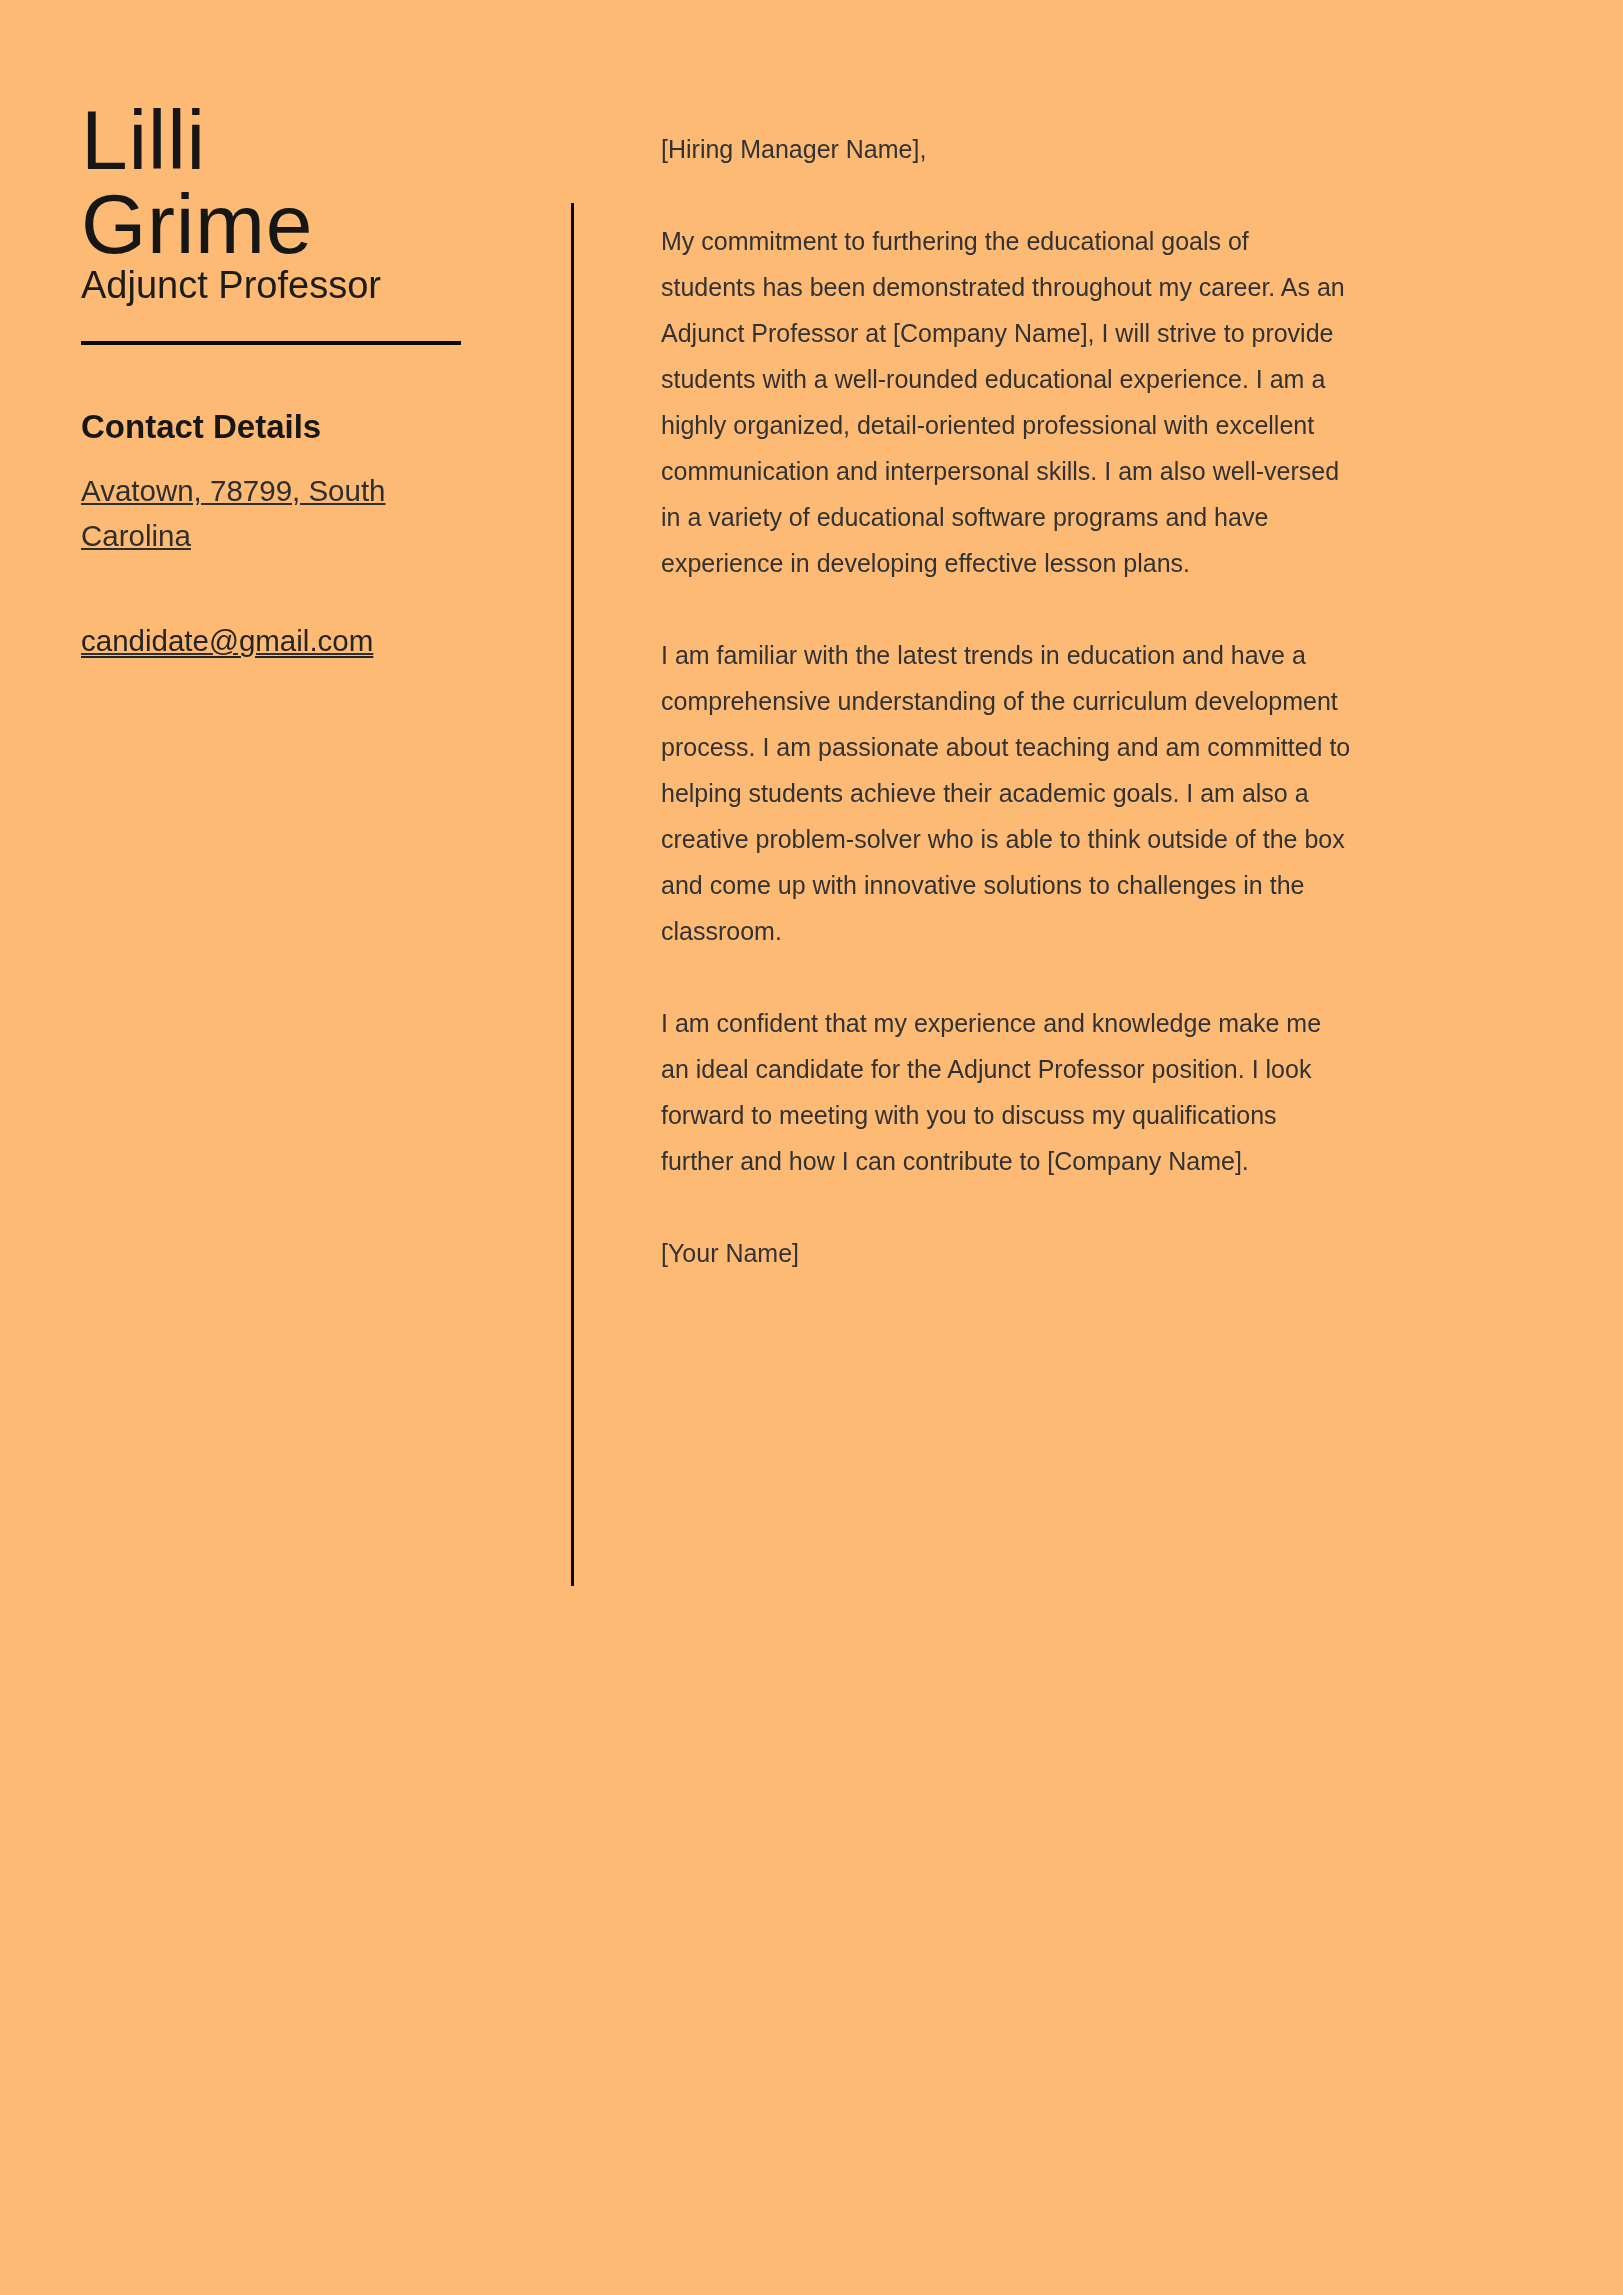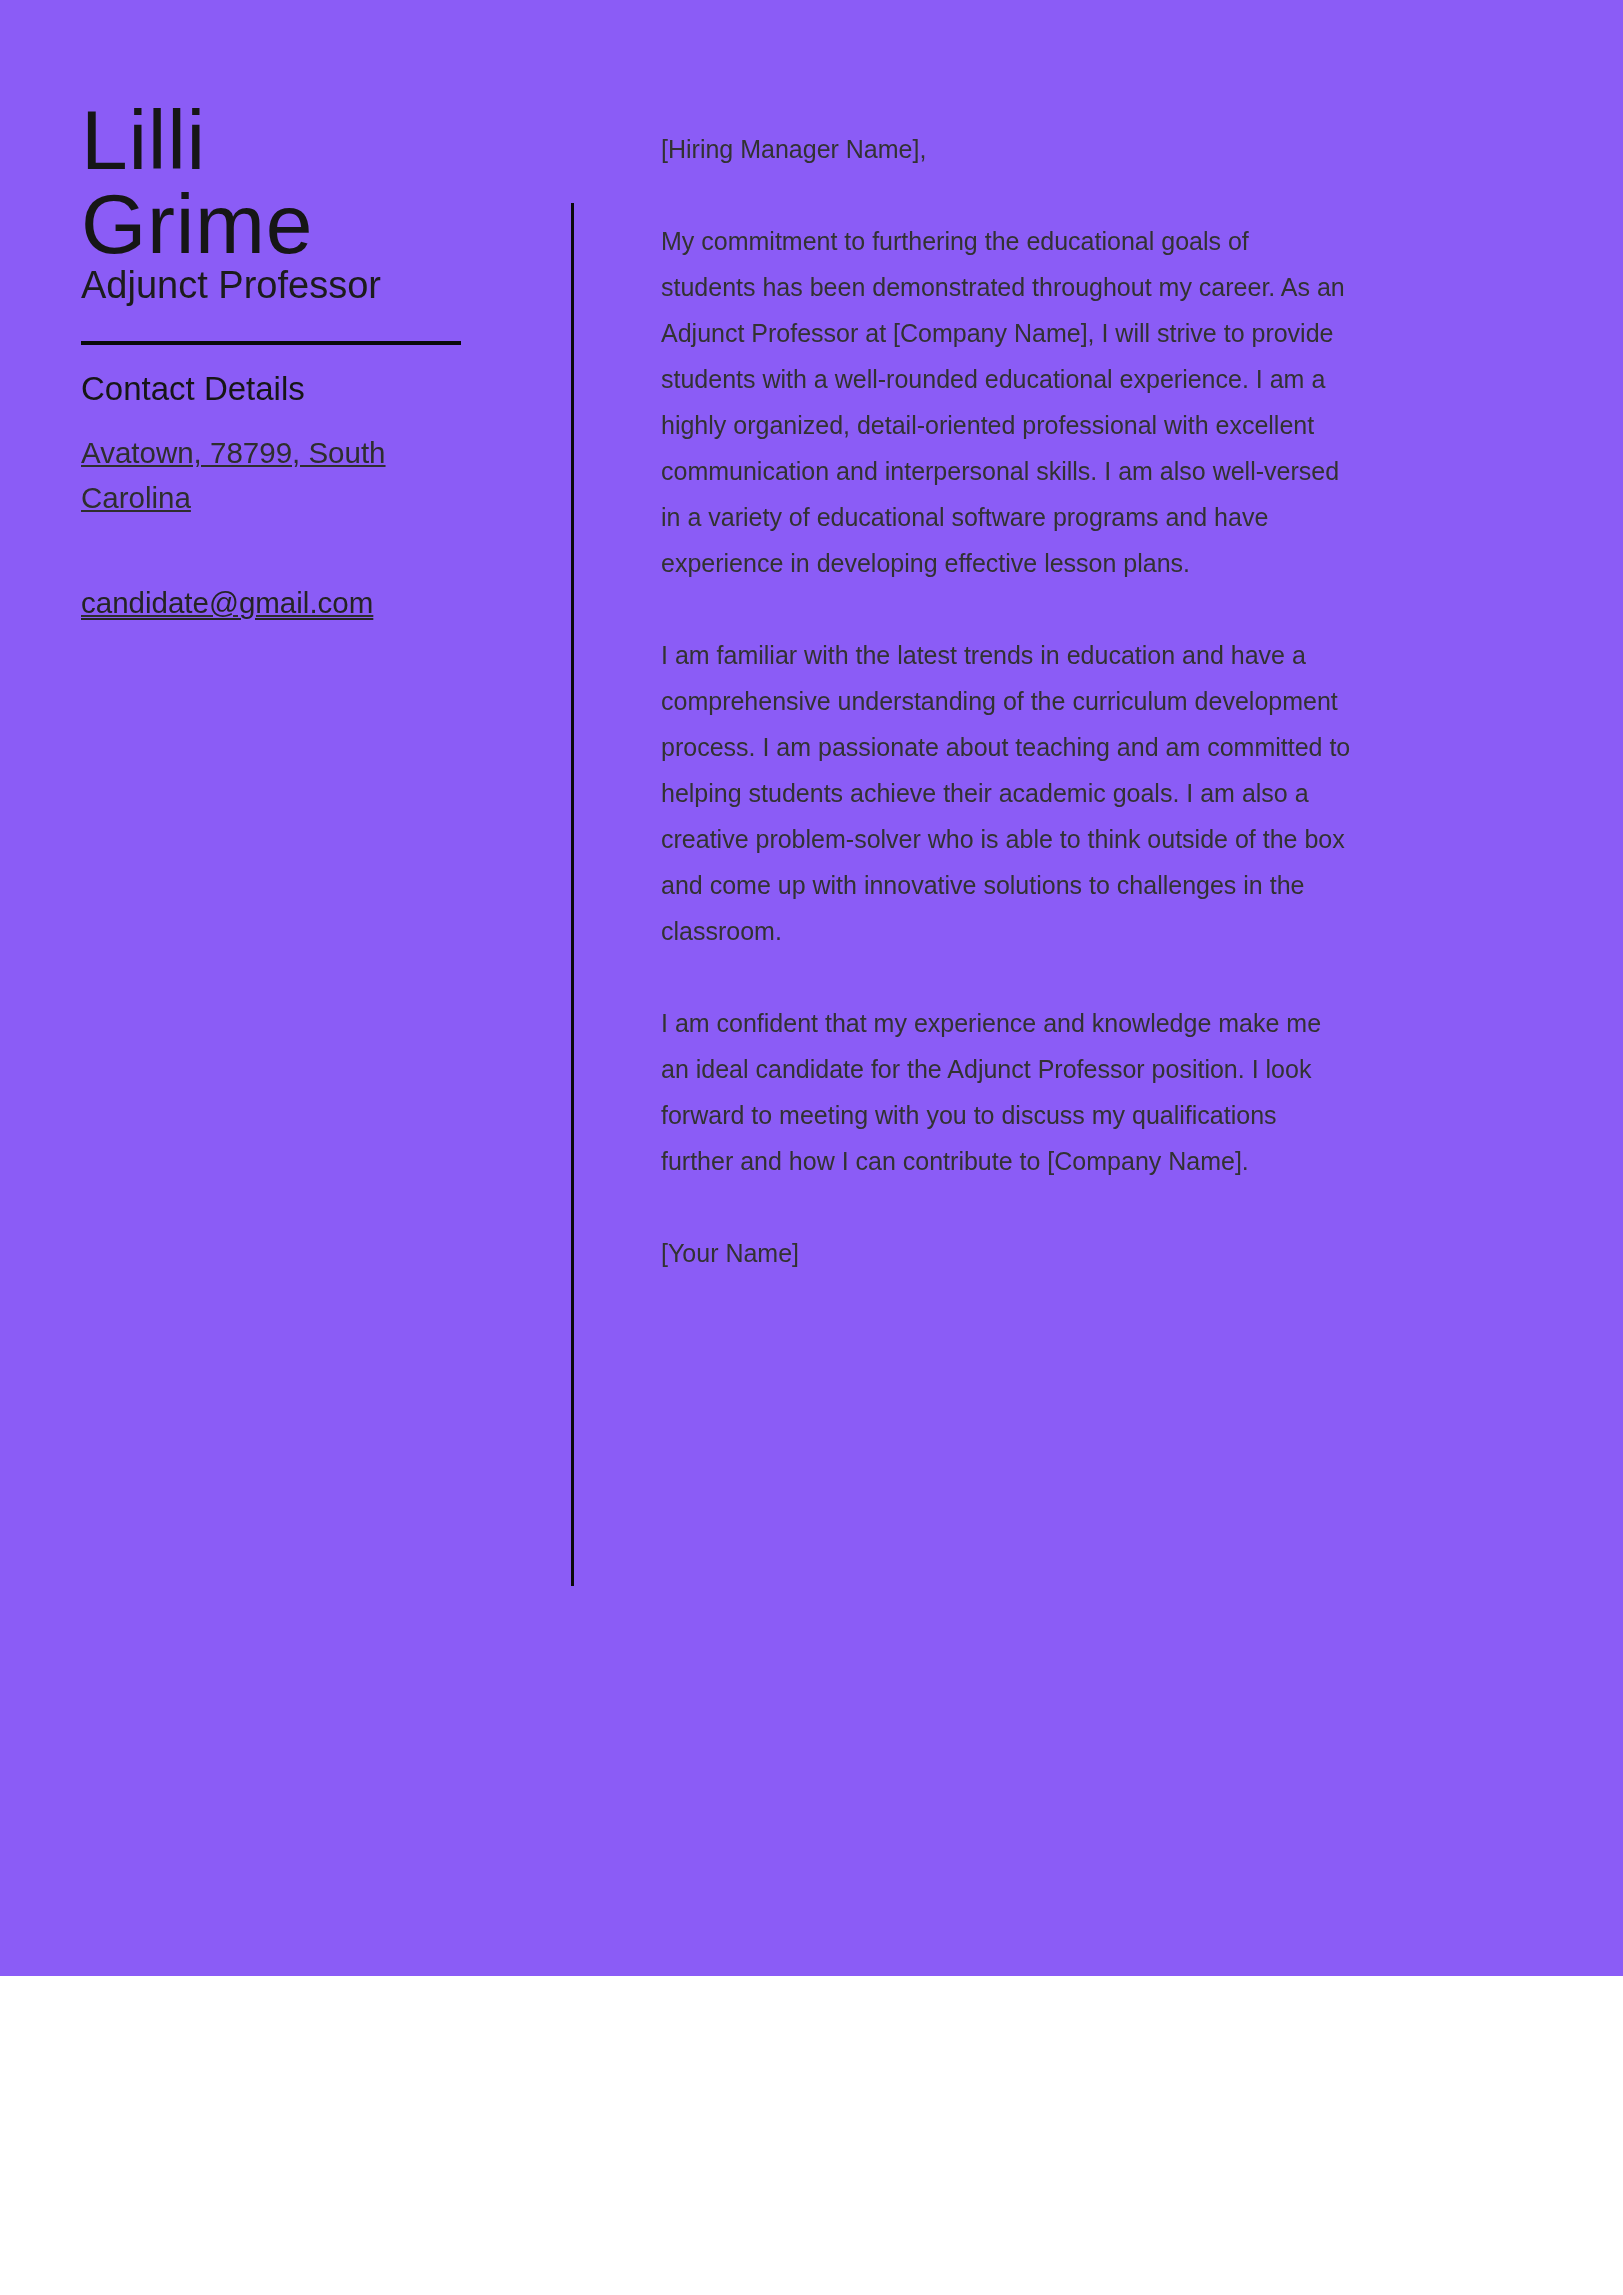--- a/index.html
+++ b/index.html
@@ -8,22 +8,22 @@
     font-family: "Liberation Sans", sans-serif;
     width: 1623px;
     height: 2295px;
     position: relative;
     color: #2e2e2e;
   }
   .page {
     position: absolute;
     left: 0; top: 0;
     width: 1623px;
-    height: 1976px;
-    background: #8b5cf6;
+    height: 2295px;
+    background: #fdba74;
     overflow: hidden;
   }
 
   
   .sidebar {
     position: absolute;
     left: 81px;
     top: 98px;
     width: 432px;
   }
@@ -41,24 +41,24 @@
     color: #1c1c1c;
   }
   .sidebar-rule {
     margin-top: 37px;
     width: 380px;
     height: 3.9px;
     background: #0a0a0a;
     border: none;
   }
   .contact-heading {
-    margin-top: 25px;
+    margin-top: 63px;
     font-size: 33px;
     line-height: 37px;
-    font-weight: 400;
+    font-weight: 700;
     color: #161616;
   }
   .contact-list {
     margin-top: 23.6px;
     font-size: 29.5px;
     line-height: 45px;
     color: #2e2e2e;
     text-decoration: underline;
   }
   .contact-item {

